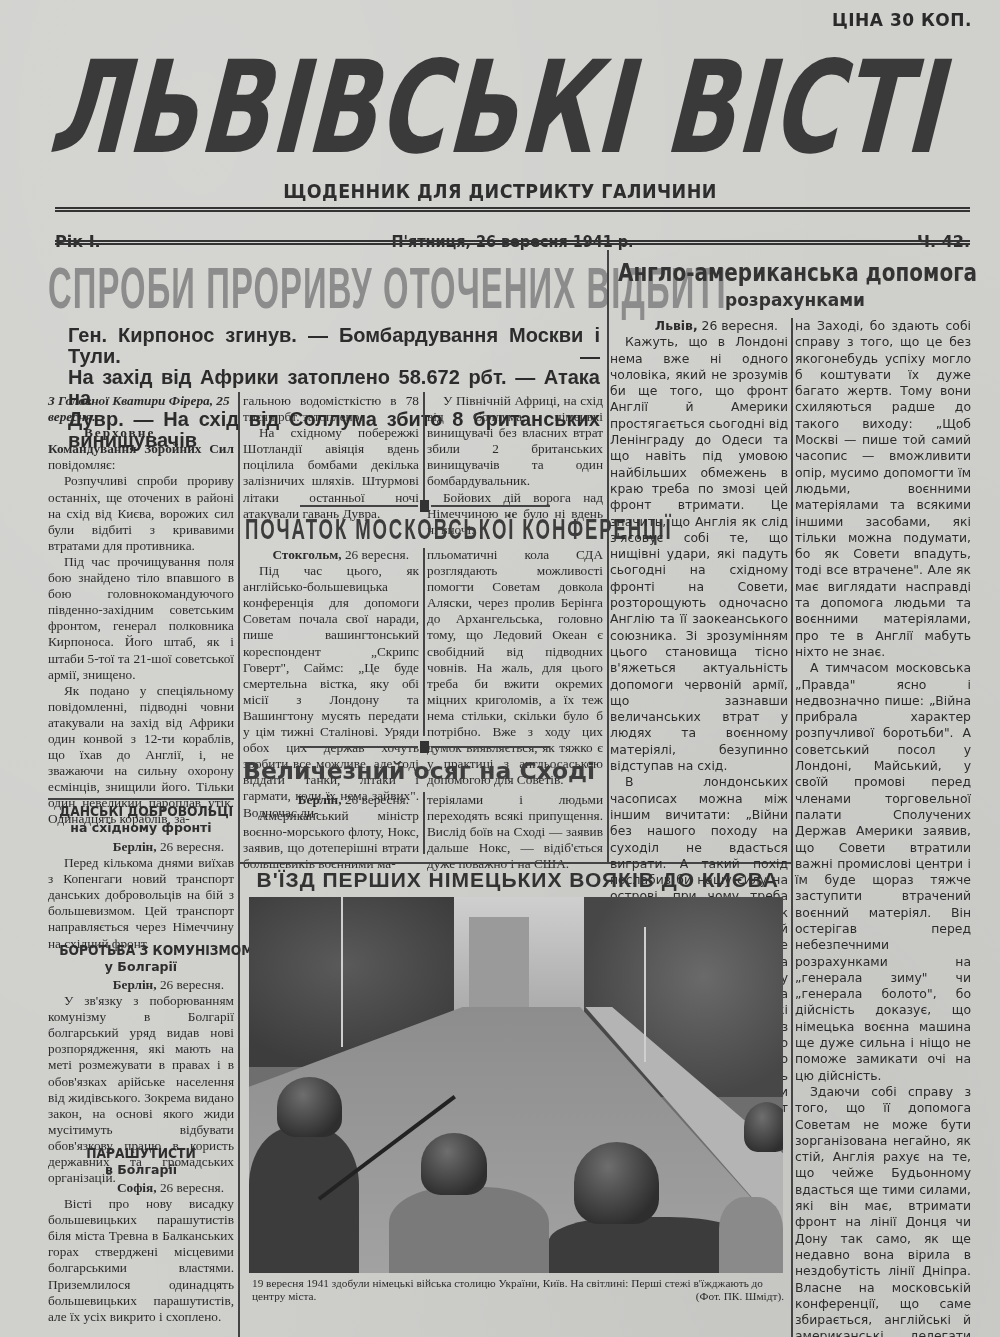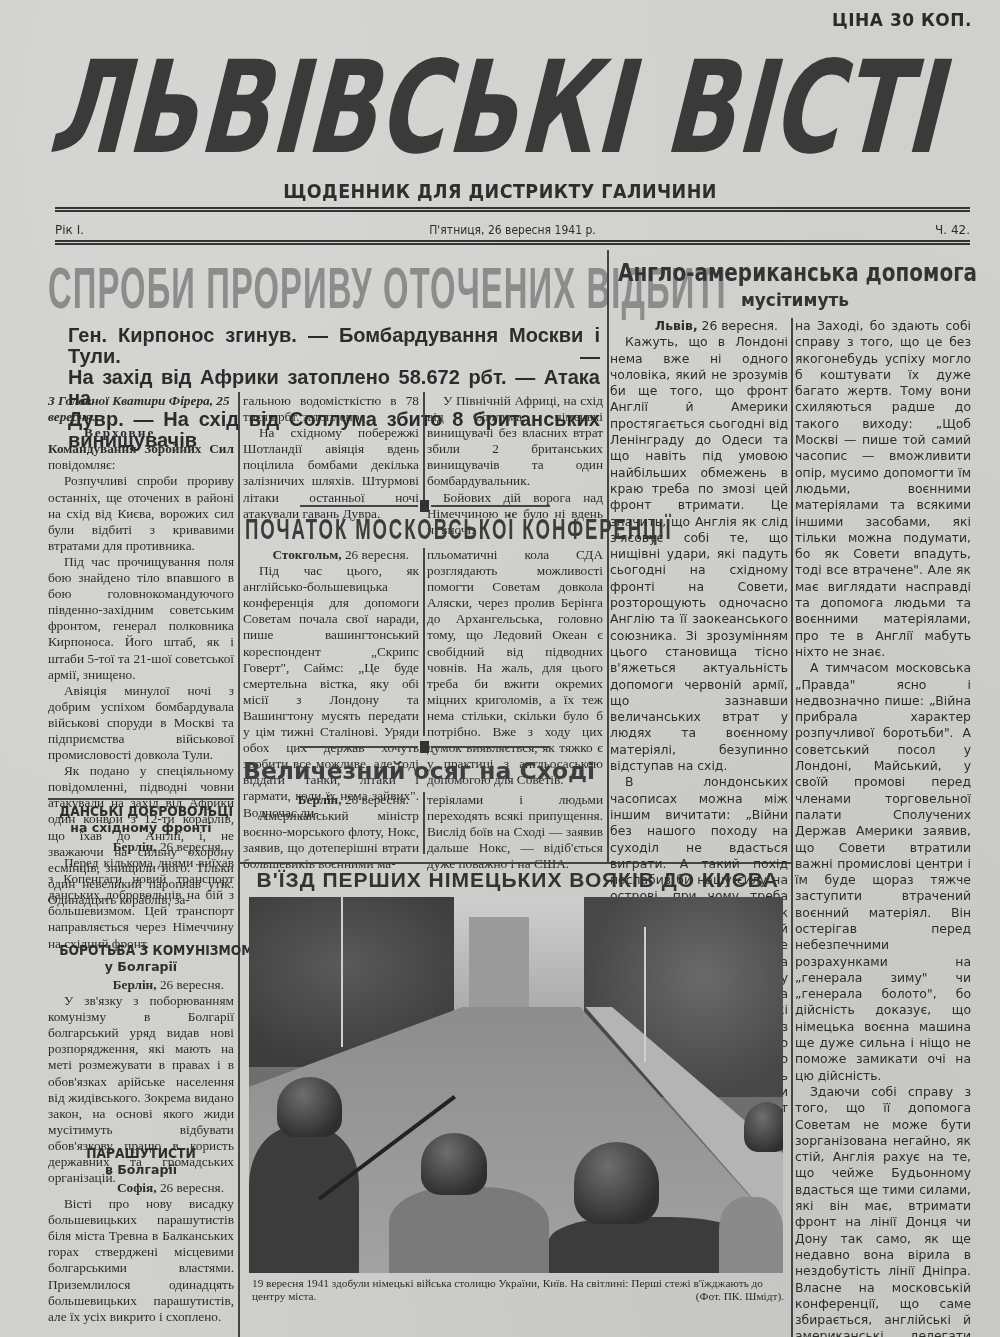--- a/index.html
+++ b/index.html
@@ -35,22 +35,22 @@
     position: absolute; left: 0; width: 1000px; top: 180px; text-align: center;
     font-family: "DejaVu Sans", sans-serif; font-weight: bold; font-size: 19px;
     color: #2e2e2e; letter-spacing: 0.5px;
     transform: scaleX(0.92);
   }
   .rule-dbl {
     position: absolute; left: 55px; width: 915px; height: 5px;
     border-top: 2px solid #333; border-bottom: 2px solid #333;
   }
   .dateline {
-    position: absolute; left: 55px; width: 915px; top: 223px; height: 20px;
-    font-family: "DejaVu Sans", sans-serif; font-weight: normal; font-size: 12px;
+    position: absolute; left: 55px; width: 915px; top: 232px; height: 20px;
+    font-family: "DejaVu Sans", sans-serif; font-weight: bold; font-size: 16px;
     color: #2e2e2e;
   }
   .dateline .year { position: absolute; left: 0; top: 0; }
   .dateline .date { position: absolute; left: 0; width: 915px; text-align: center; top: 0; transform: scaleX(0.9); }
   .dateline .num { position: absolute; right: 0; top: 0; }
 
   
   .col-text {
     font-size: 13.3px; line-height: 16.1px; text-align: justify; color: #2c2c2c;
     hyphens: manual;
@@ -179,21 +179,20 @@
 
   <div class="vline" style="left:238px; top:392px; height:945px;"></div>
   <div class="vline" style="left:423px; top:392px; height:110px;"></div>
   <div class="vline" style="left:607px; top:250px; height:612px;"></div>
 
   <div class="c1 col-text">
     <p class="noind dl">З Головної Кватири Фірера, 25 вересня.</p>
     <p class="lead"><span class="spaced">Верховне</span> <span>Командування Збройних Сил</span> <span style="font-weight:normal">повідомляє:</span></p>
     <p>Розпучливі спроби прориву останніх, ще оточених в районі на схід від Києва, ворожих сил були відбиті з кривавими втратами для противника.</p>
     <p>Під час прочищування поля бою знайдено тіло впавшого в бою головнокомандуючого південно-західним советським фронтом, генерал полковника Кирпоноса. Його штаб, як і штаби 5-тої та 21-шої советської армії, знищено.</p>
-    <p>Авіяція минулої ночі з добрим успіхом бомбардувала військові споруди в Москві та підприємства військової промисловості довкола Тули.</p>
     <p>Як подано у спеціяльному повідомленні, підводні човни атакували на захід від Африки один конвой з 12-ти кораблів, що їхав до Англії, і, не зважаючи на сильну охорону есмінців, знищили його. Тільки один невеликий пароплав утік. Одинадцять кораблів, за-</p>
   </div>
   <div class="hline" style="left:48px; top:798px; width:186px; height:1.5px;"></div>
 
   <div class="c2 col-text">
     <p class="noind">гальною водомісткістю в 78 тисяч рбт. затоплено.</p>
     <p>На східному побережжі Шотландії авіяція вдень поцілила бомбами декілька залізничих шляхів. Штурмові літаки останньої ночі атакували гавань Дувра.</p>
   </div>
   <div class="c3 col-text">
     <p>У Північній Африці, на схід від Соллума, німецькі винищувачі без власних втрат збили 2 британських винищувачів та один бомбардувальник.</p>
@@ -253,21 +252,21 @@
     <p class="noind dline"><b>Берлін,</b> <span>26 вересня.</span></p>
     <p>Американський міністр воєнно-морського флоту, Нокс, заявив, що дотеперішні втрати большевиків воєнними ма-</p>
   </div>
   <div class="col-text" style="position:absolute; left:427px; top:792px; width:176px;">
     <p class="noind">теріялами і людьми переходять всякі припущення. Вислід боїв на Сході — заявив дальше Нокс, — відіб'ється дуже поважно і на США.</p>
   </div>
 
   <div class="hline" style="left:240px; top:862px; width:552px;"></div>
 
   <div class="head-anglo">Англо-американська допомога</div>
-  <div class="head-bolsh">мусітимуть</div>
+  <div class="head-bolsh">розрахунками</div>
   <div class="vline" style="left:791px; top:318px; height:1019px;"></div>
   <div class="c4 col-text sans">
     <p class="noind dline"><b>Львів,</b> <span>26 вересня.</span></p>
     <p>Кажуть, що в Лондоні нема вже ні одного чоловіка, який не зрозумів би ще того, що фронт Англії й Америки простягається сьогодні від Ленінграду до Одеси та що навіть під умовою найбільших обмежень в краю треба по змозі цей фронт втримати. Це значить, що Англія як слід з'ясовує собі те, що нищівні удари, які падуть сьогодні на східному фронті на Совети, розторощують одночасно Англію та її заокеанського союзника. Зі зрозумінням цього становища тісно в'яжеться актуальність допомоги червоній армії, що зазнавши величанських втрат у людях та воєнному матеріялі, безупинно відступав на схід.</p>
     <p>В лондонських часописах можна між іншим вичитати: „Війни без нашого походу на суходіл не вдасться виграти. А такий похід послабив би нашу силу на острові, при чому треба пам'ятати, що Гітлер, як недавно заявив воєнний міністр Маргессон, має не тільки велику армію на Сході, але й сильну запасну збройну силу на Заході". Отже англійці, які — як це вже нераз стверджено — воюють до останнього вояка кожного свого союзника, не мають охоти відтяжувати большевицький фронт якоюсь воєнною акцією</p>
   </div>
   <div class="c5 col-text sans">
     <p class="noind">на Заході, бо здають собі справу з того, що це без якогонебудь успіху могло б коштувати їх дуже багато жертв. Тому вони схиляються радше до такого виходу: „Щоб Москві — пише той самий часопис — вможливити опір, мусимо допомогти їм людьми, воєнними матеріялами та всякими іншими засобами, які тільки можна подумати, бо як Совети впадуть, тоді все втрачене". Але як має виглядати насправді та допомога людьми та воєнними матеріялами, про те в Англії мабуть ніхто не знає.</p>
     <p>А тимчасом московська „Правда" ясно і недвозначно пише: „Війна прибрала характер розпучливої боротьби". А советський посол у Лондоні, Майський, у своїй промові перед членами торговельної палати Сполучених Держав Америки заявив, що Совети втратили важні промислові центри і їм буде щораз тяжче заступити втрачений воєнний матеріял. Він остерігав перед небезпечними розрахунками на „генерала зиму" чи „генерала болото", бо дійсність доказує, що німецька воєнна машина ще дуже сильна і ніщо не поможе замикати очі на цю дійсність.</p>
     <p>Здаючи собі справу з того, що її допомога Советам не може бути зорганізована негайно, як стій, Англія рахує на те, що чейже Будьонному вдасться ще тими силами, які він має, втримати фронт на лінії Донця чи Дону так само, як ще недавно вона вірила в нездобутість лінії Дніпра. Власне на московській конференції, що саме збирається, англійські й американські делегати чекатимуть від Сталіна запевнень, що він спинить фронт, що його армія перестане відступати та випускати зі своїх рук величанські простори території дотеперішнього советського союзу. Але Сталін більш як певно таких запевнень не дасть, бо дати не може. Він чекатиме від англійських й американських делегатів заяви про те, коли та в яких розмірах прийде допомога большевицьких союзників. Чи зможуть ті делегати дати йому іншу відповідь від тієї, що її проголосив спікер англійської інформаційної служби і яку ми надрукували в попередньому числі нашого часопису: „Якщо Совети були б зовсім здані на допомогу демократій, то їх становище було б розпучливе. Ані англійська ані амери-</p>

